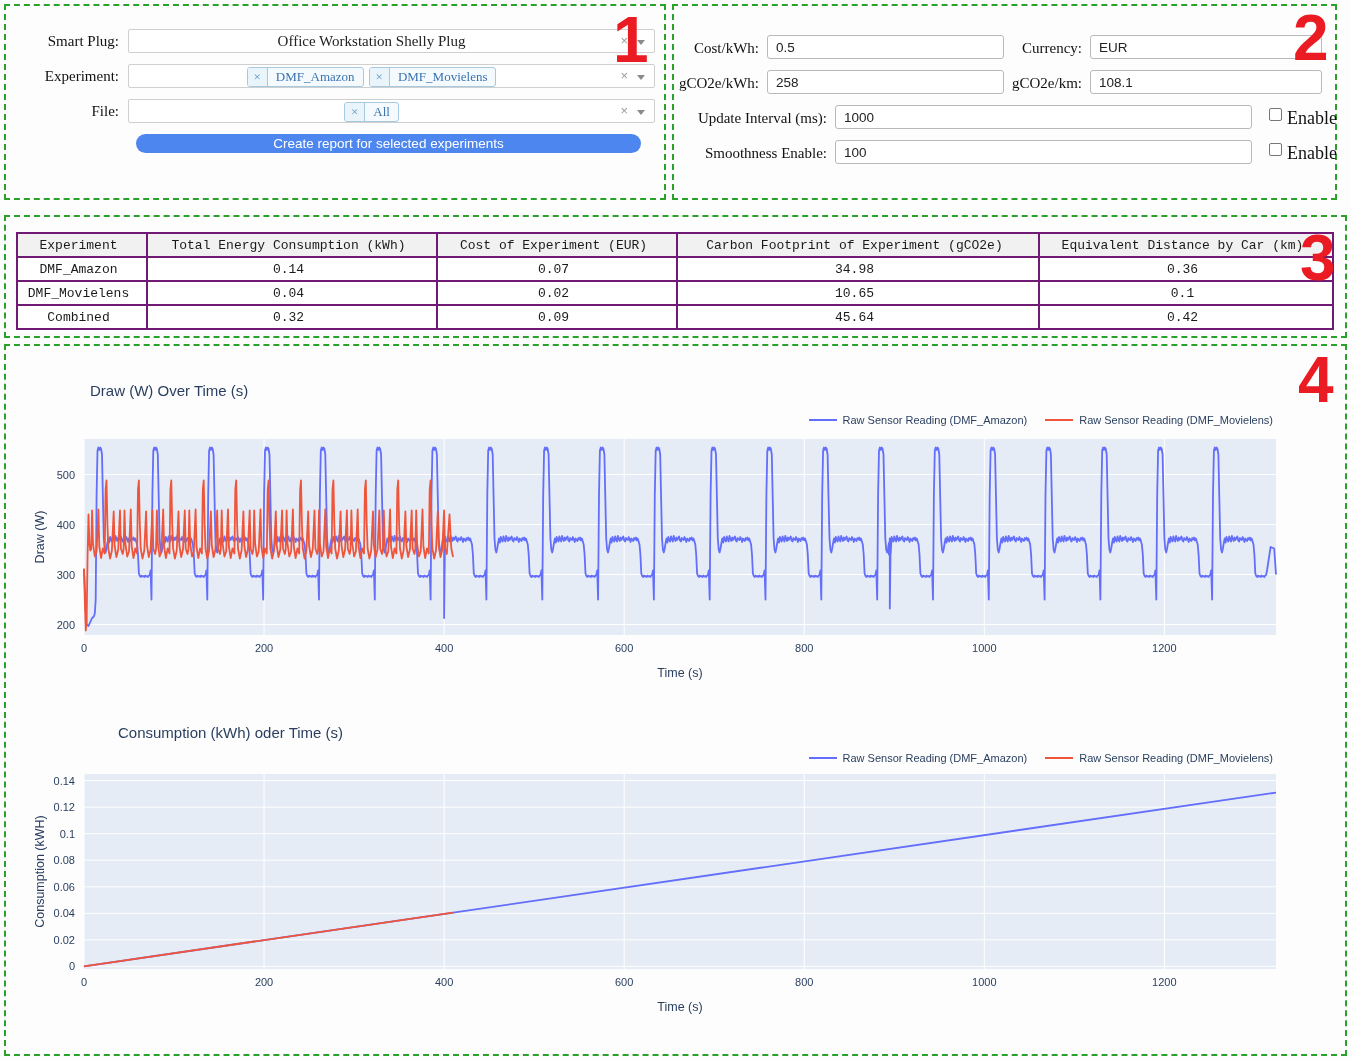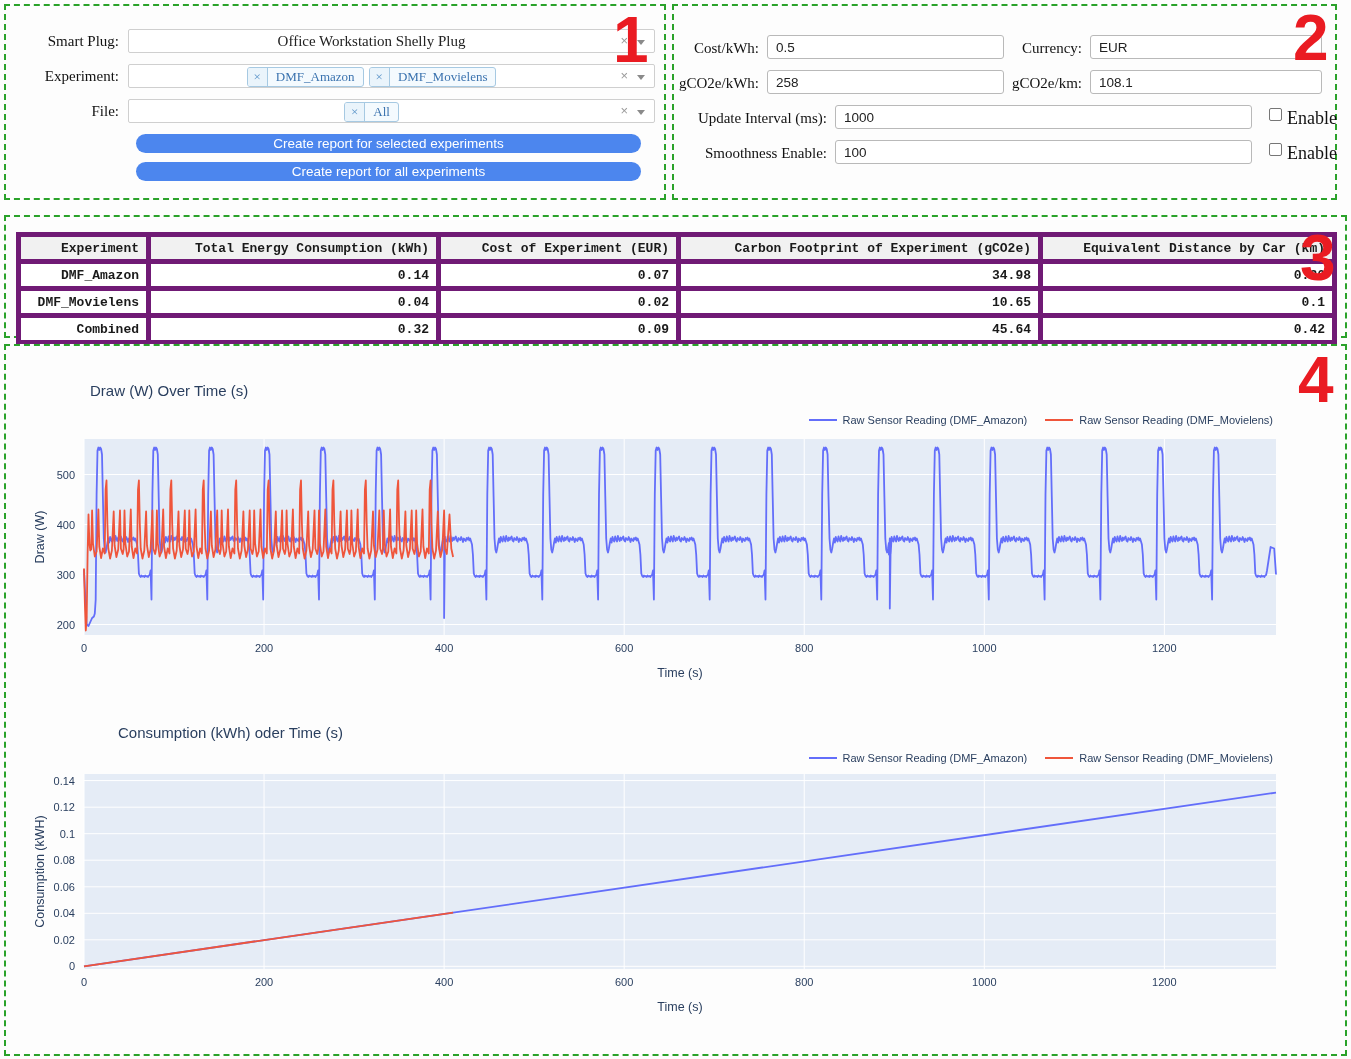--- a/index.html
+++ b/index.html
@@ -12,21 +12,21 @@
   .sel .caret{position:absolute;right:9px;top:10px;width:0;height:0;border-left:4px solid transparent;border-right:4px solid transparent;border-top:5px solid #8a8a8a;}
   .tagwrap{position:absolute;left:0;right:40px;top:2px;display:flex;justify-content:center;gap:5px;}
   .tag{display:inline-flex;border:1px solid #a6c9e2;border-radius:3px;overflow:hidden;font-family:"Liberation Serif",serif;font-size:13px;color:#3b73af;background:#f4fafe;line-height:16px;}
   .tag .x{padding:1px 6px;border-right:1px solid #a6c9e2;background:#eaf4fb;color:#5a93c8;cursor:pointer;}
   .tag .t{padding:1px 8px;}
   .cbtn{position:absolute;left:82px;width:505px;height:19px;background:#4c86ee;border:none;border-radius:10px;color:#ffffff;font-size:13.5px;font-family:"Liberation Sans",sans-serif;line-height:19px;text-align:center;cursor:pointer;padding:0;margin-left:48px;}
   .tinput{position:absolute;height:24px;border:1px solid #b9b9b9;border-radius:3px;font-size:13.5px;padding:0 8px;font-family:"Liberation Sans",sans-serif;color:#222;box-sizing:border-box;background:#fff;}
   .cb{position:absolute;width:13px;height:13px;border:1px solid #767676;background:#fff;border-radius:2px;box-sizing:border-box;}
   .enlabel{position:absolute;font-family:"Liberation Serif",serif;font-size:18px;color:#111;}
   #report-table{position:absolute;left:10px;top:15px;border-collapse:collapse;table-layout:fixed;font-family:"Liberation Mono",monospace;font-size:13px;color:#1a1a1a;}
-  #report-table th,#report-table td{border:5px solid #701a75;text-align:right;padding:3px 7px 3px 0;height:16px;font-weight:bold;white-space:nowrap;overflow:hidden;}
+  #report-table th,#report-table td{border:2px solid #701a75;text-align:center;padding:3px 7px 3px 0;height:16px;font-weight:normal;white-space:nowrap;overflow:hidden;}
   #report-table th{background:#f1f1f1;}
   #report-table td{background:#fff;}
   .chart{position:absolute;left:0;width:1343px;}
   .chart-title{position:absolute;left:84px;font-size:15px;color:#2a3f5f;}
   .legend{position:absolute;display:flex;gap:18px;align-items:center;}
   .lg-item{display:flex;align-items:center;gap:6px;}
   .lg-line{display:inline-block;width:28px;height:2.5px;}
   .lg-txt{font-size:11px;color:#2a3f5f;}
   .tick{fill:#2a3f5f;font-size:11px;font-family:"Liberation Sans",sans-serif;}
   .axis{fill:#2a3f5f;font-size:12.5px;font-family:"Liberation Sans",sans-serif;}
@@ -67,21 +67,20 @@
           <span class="tag">
             <span class="x">×</span>
             <span class="t">All</span>
           </span>
         </span>
       <span class="clear">×</span>
       <span class="caret"></span>
     </div>
 
     <button class="cbtn" style="top:128px;">Create report for selected experiments</button>
-    <button class="cbtn" style="top:156px;">Create report for all experiments</button>
   </div>
 
   <div class="panel" style="left:672px;top:4px;width:665px;height:196px;">
     <span class="flabel" style="left:0px;width:85px;top:34px;">Cost/kWh:</span>
     <input class="tinput" style="left: 93px; top: 29px; width: 237px;" value="0.5">
     <span class="flabel" style="left:330px;width:78px;top:34px;text-align:right;">Currency:</span>
     <input class="tinput" style="left: 416px; top: 29px; width: 232px;" value="EUR">
 
     <span class="flabel" style="left:0px;width:85px;top:69px;">gCO2e/kWh:</span>
     <input class="tinput" style="left: 93px; top: 64px; width: 237px;" value="258">

